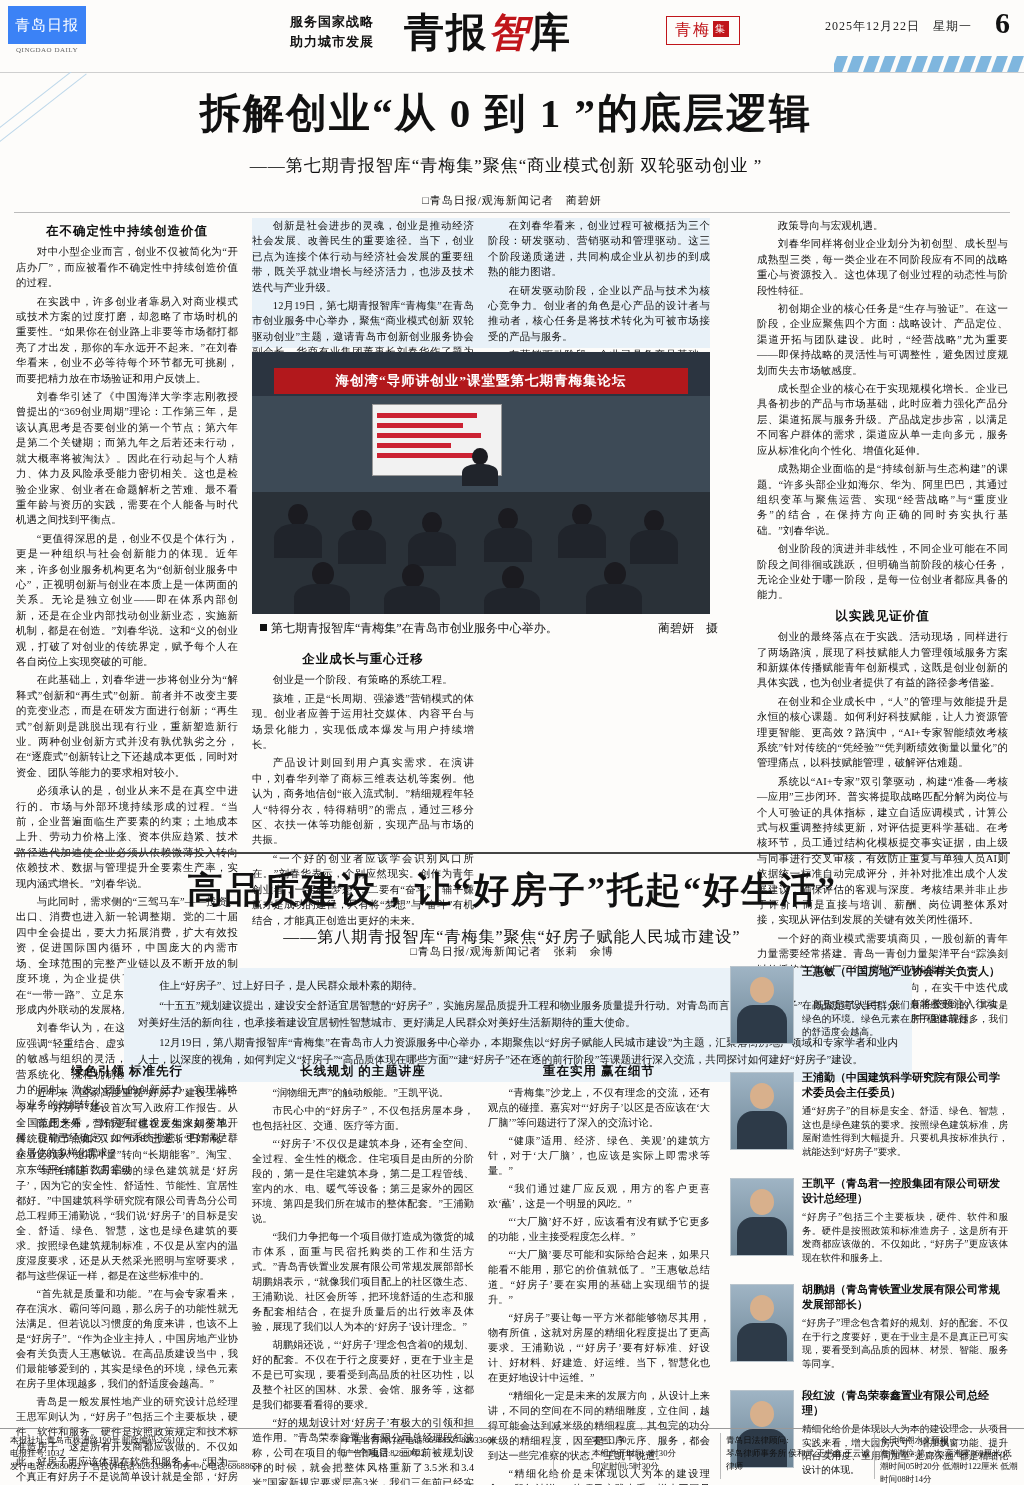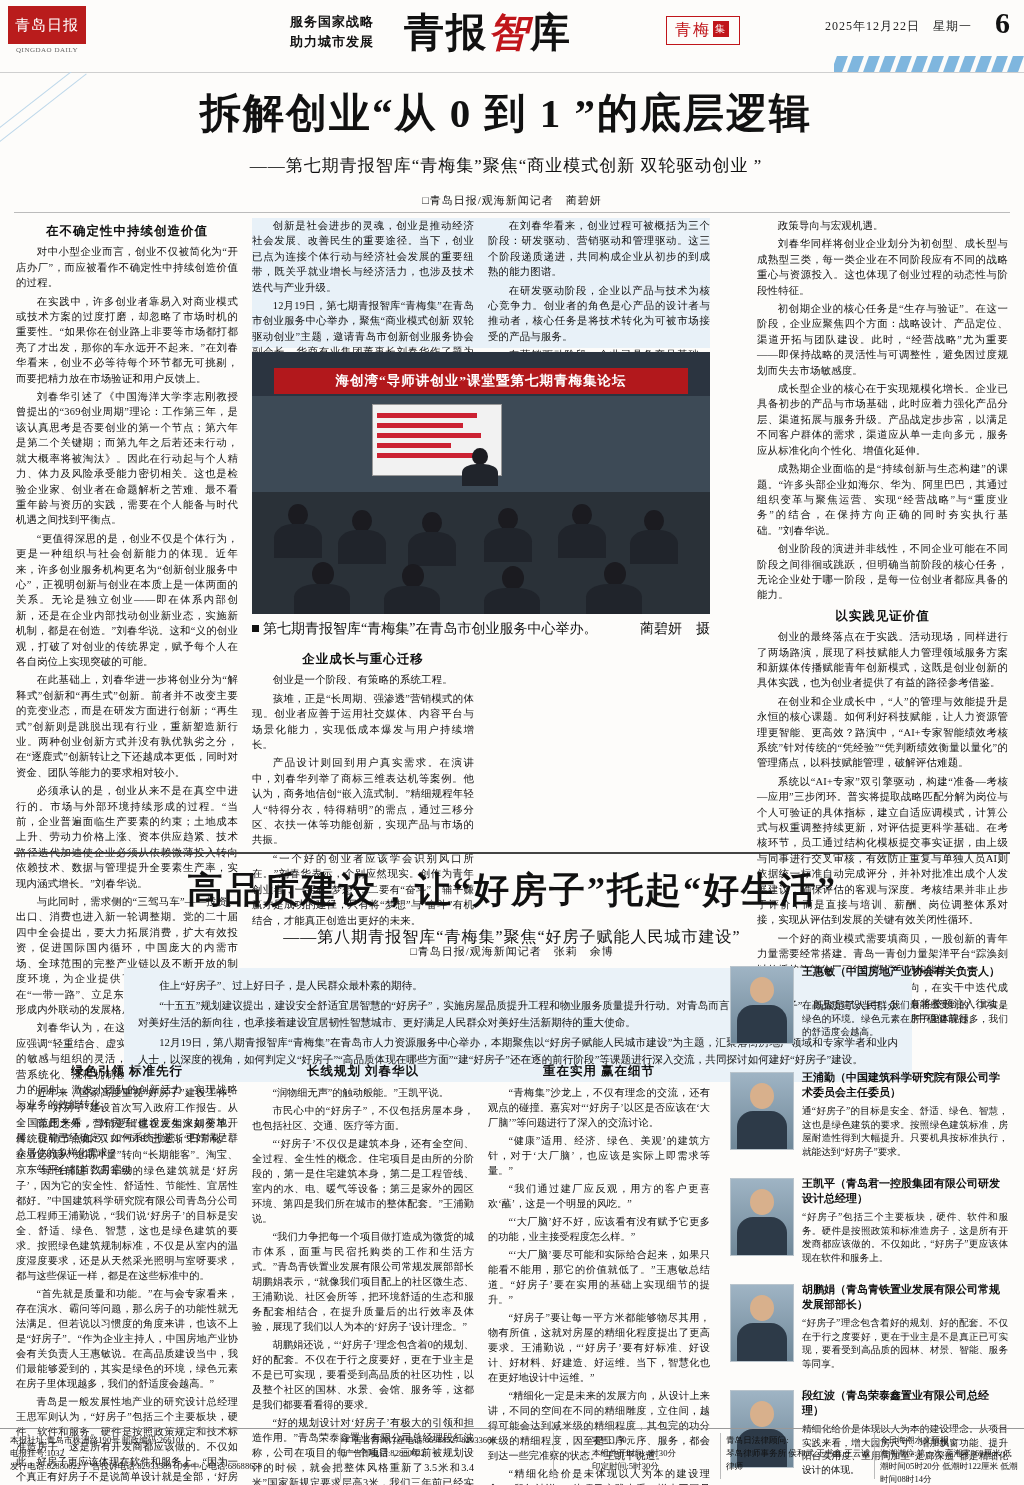--- a/index.html
+++ b/index.html
@@ -8,21 +8,21 @@
     background:#fdfcfa;
     font-family:"Liberation Serif", serif;
     color:#111;
     position:relative;
     overflow:hidden;
   }
   .page{position:relative;width:1024px;height:1485px;}
 
   
   .masthead{position:relative;height:72px;border-bottom:1px solid #cfcfcf;}
-  .logo-box{position:absolute;left:8px;top:6px;width:78px;height:38px;background:#b91c1c;color:#fff;
+  .logo-box{position:absolute;left:8px;top:6px;width:78px;height:38px;background:#3b82f6;color:#fff;
     display:flex;align-items:center;justify-content:center;font-size:15px;letter-spacing:1px;
     font-family:"Liberation Serif",serif;}
   .logo-sub{position:absolute;left:8px;top:46px;width:78px;font-size:7px;color:#666;text-align:center;letter-spacing:.5px;}
   .mh-slogan{position:absolute;left:290px;top:12px;font-size:13px;line-height:20px;color:#111;font-weight:bold;letter-spacing:1px;}
   .mh-title{position:absolute;left:404px;top:5px;font-size:40px;font-weight:bold;letter-spacing:2px;color:#111;}
   .mh-title .red{color:#c0151a;font-style:italic;}
   .mh-stamp{position:absolute;left:666px;top:16px;border:1px solid #c0151a;padding:3px 10px 3px 8px;
     color:#c0151a;font-size:16px;letter-spacing:2px;}
   .mh-stamp .sq{display:inline-block;background:#c0151a;color:#fff;font-size:10px;padding:1px 2px;vertical-align:3px;margin-left:2px;}
   .mh-date{position:absolute;right:52px;top:18px;font-size:12px;color:#222;letter-spacing:1px;}
@@ -44,21 +44,21 @@
   .col p{margin:0 0 3px 0;text-indent:2em;}
   .ch{font-weight:bold;text-align:center;font-size:12.5px;margin:6px 0 5px;letter-spacing:1px;text-indent:0;}
 
   .colA{left:16px;top:218px;width:222px;height:620px;}
   .colB{left:252px;top:218px;width:222px;height:130px;}
   .colB2{left:252px;top:646px;width:222px;height:195px;}
   .colC{left:488px;top:218px;width:222px;height:130px;}
   .colD{left:757px;top:218px;width:251px;height:620px;}
 
   .photo-box{position:absolute;left:252px;top:352px;width:458px;height:262px;background:#2b3440;overflow:hidden;}
-  .cap{position:absolute;left:252px;top:620px;width:458px;font-size:14px;}
+  .cap{position:absolute;left:260px;top:620px;width:458px;font-size:12px;}
   .cap .sq{display:inline-block;width:7px;height:7px;background:#111;margin-right:4px;vertical-align:1px;}
   .cap .credit{float:right;}
 
   .tint{position:absolute;left:252px;top:218px;width:458px;height:130px;background:#e8f1f8;}
 
   
   .ph-banner{position:absolute;left:22px;top:16px;width:414px;height:26px;background:#b2181c;color:#fff;
     font-size:13.5px;display:flex;align-items:center;justify-content:center;letter-spacing:1px;font-weight:bold;}
   .ph-screen{position:absolute;left:120px;top:52px;width:128px;height:70px;background:#f2f2f2;border:1px solid #999;}
   .ph-screen .r{position:absolute;left:4px;height:5px;background:#c23;}
@@ -258,21 +258,21 @@
 
   <div class="c2 c2a">
     <div class="ch">绿色引领  标准先行</div>
     <p>近年来，国家高度重视“好房子”建设工作。今年，“好房子”建设首次写入政府工作报告。从全国范围来看，“好房子”建设正如火如荼地开展。目前已经确定，如何系统推进，更好满足群众居住的多样化需求？</p>
     <p>“绿色前进，高等级的绿色建筑就是‘好房子’，因为它的安全性、舒适性、节能性、宜居性都好。”中国建筑科学研究院有限公司青岛分公司总工程师王浦勤说，“我们说‘好房子’的目标是安全、舒适、绿色、智慧，这也是绿色建筑的要求。按照绿色建筑规制标准，不仅是从室内的温度湿度要求，还是从天然采光照明与室呀要求，都与这些保证一样，都是在这些标准中的。</p>
     <p>“首先就是质量和功能。”在与会专家看来，存在演水、霸问等问题，那么房子的功能性就无法满足。但若说以习惯度的角度来讲，也该不上是“好房子”。“作为企业主持人，中国房地产业协会有关负责人王惠敏说。在高品质建设当中，我们最能够爱到的，其实是绿色的环境，绿色元素在房子里体现越多，我们的舒适度会越高。”</p>
     <p>青岛是一般发展性地产业的研究设计总经理王思军则认为，“好房子”包括三个主要板块，硬件、软件和服务。硬件是按照政策规定和技术标准造房子，这是所有开发商都应该做的。不仅如此，好房子更应该体现在软件和服务上。“因为一个真正有好房子不是说简单设计就是全部，‘好房子’的关键在于服务的内容。”我们正在探索通过智慧建设、周边配套、在家能控制、离家也能控制。智慧就是这样一种</p>
   </div>
 
   <div class="c2 c2b">
-    <div class="ch">长线规划  刘春华以</div>
+    <div class="ch">长线规划  的主题讲座</div>
     <p>“润物细无声”的触动般能。”王凯平说。</p>
     <p>市民心中的“好房子”，不仅包括房屋本身，也包括社区、交通、医疗等方面。</p>
     <p>“‘好房子’不仅仅是建筑本身，还有全空间、全过程、全生性的概念。住宅项目是由所的分阶段的，第一是住宅建筑本身，第二是工程管线、室内的水、电、暖气等设备；第三是家外的园区环境、第四是我们所在城市的整体配套。”王浦勤说。</p>
     <p>“我们力争把每一个项目做打造成为微货的城市体系，面重与民宿托购类的工作和生活方式。”青岛青铁置业发展有限公司常规发展部部长胡鹏娟表示，“就像我们项目配上的社区微生态、王浦勤说、社区会所等，把环境舒适的生态和服务配套相结合，在提升质量后的出行效率及体验，展现了我们以人为本的‘好房子’设计理念。”</p>
     <p>胡鹏娟还说，“‘好房子’理念包含着0的规划、好的配套。不仅在于行之度要好，更在于业主是不是已可实现，要看受到高品质的社区功性，以及整个社区的国林、水景、会馆、服务等，这都是我们都要看看得的要求。</p>
     <p>“好的规划设计对‘好房子’有极大的引领和担造作用。”青岛荣泰鑫置业有限公司总经理段红波称，公司在项目的每一个项目，三年前被规划设计的时候，就会把整体风格重新了3.5米和3.4米”国家新规定要求层高3米，我们三年前已经实现了。此外，我们还延通走廊度，不少市民觉得带车位比较实敞，我们能把停车位接南宽度至2.6米。”他说。</p>
   </div>
 
   <div class="c2 c2c">
     <div class="ch">重在实用  赢在细节</div>

